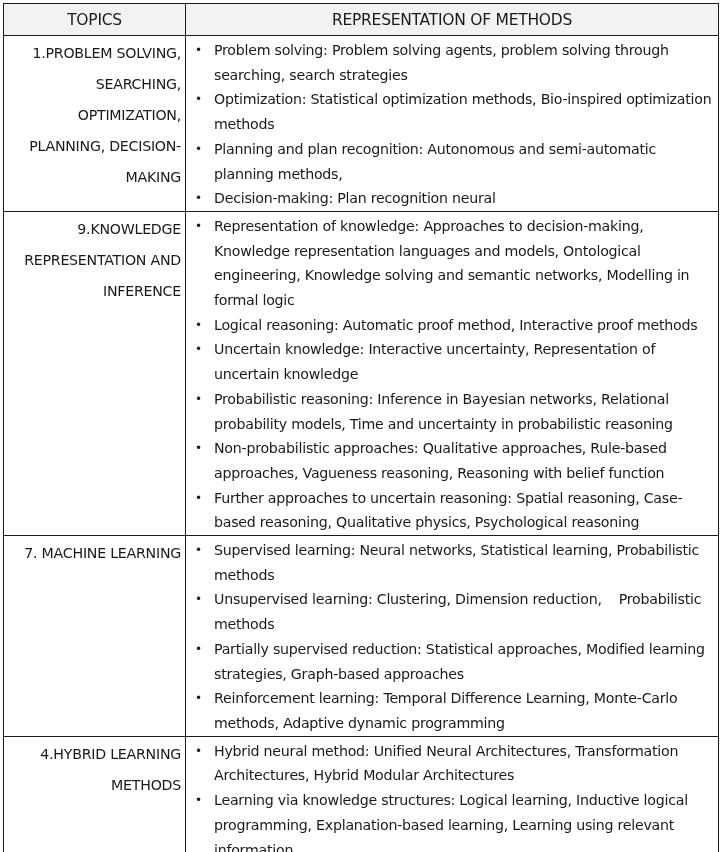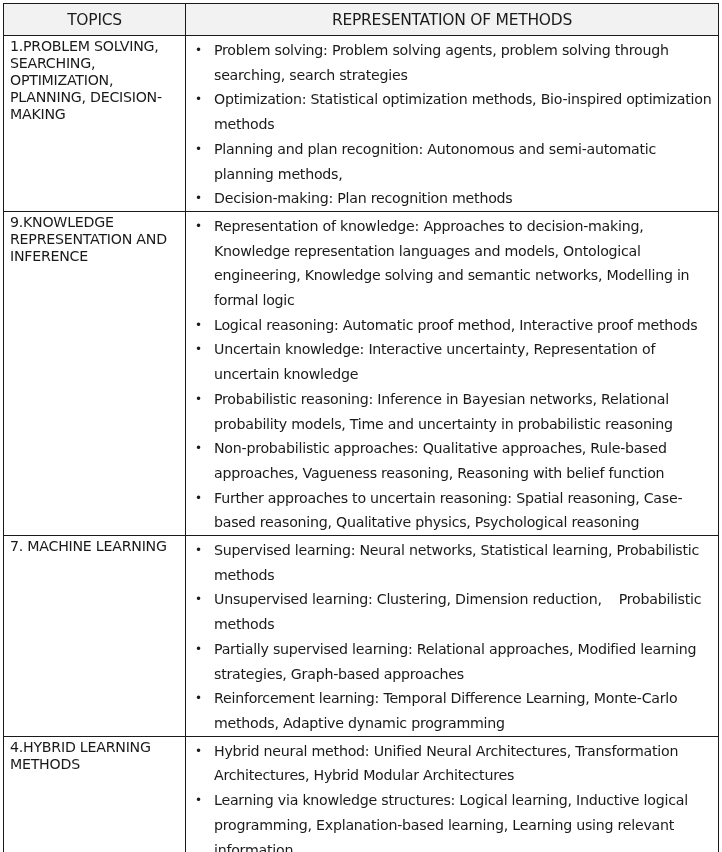--- a/index.html
+++ b/index.html
@@ -19,21 +19,22 @@
       font-weight: normal;
       font-size: 15.5px;
       height: 31px;
       padding: 0;
       text-align: center;
       vertical-align: middle;
     }
     col.c1 { width: 182px; }
     td.topic {
       padding: 2px 4px 0 6px;
-      line-height: 17px;
+      line-height: 31px;
+      text-align: right;
     }
     td.methods { padding: 2px 4px 0 6px; }
     ul { list-style: none; margin: 0; padding: 0; }
     li {
       position: relative;
       padding-left: 22px;
       line-height: 24.7px;
     }
     li .bullet {
       position: absolute; left: 3px; top: 0;
@@ -56,21 +57,21 @@
   </thead>
   <tbody>
 
     <tr>
       <td class="topic">1.PROBLEM SOLVING, SEARCHING, OPTIMIZATION, PLANNING, DECISION-MAKING</td>
       <td class="methods">
         <ul>
           <li><span class="bullet">•</span><span>Problem solving: Problem solving agents, problem solving through searching, search strategies</span></li>
           <li><span class="bullet">•</span><span>Optimization: Statistical optimization methods, Bio-inspired optimization methods</span></li>
           <li><span class="bullet">•</span><span>Planning and plan recognition: Autonomous and semi-automatic planning methods,</span></li>
-          <li><span class="bullet">•</span><span>Decision-making: Plan recognition methods</span></li>
+          <li><span class="bullet">•</span><span>Decision-making: Plan recognition neural</span></li>
         </ul>
       </td>
     </tr>
 
     <tr>
       <td class="topic">9.KNOWLEDGE REPRESENTATION AND INFERENCE</td>
       <td class="methods">
         <ul>
           <li><span class="bullet">•</span><span>Representation of knowledge: Approaches to decision-making, Knowledge representation languages and models, Ontological engineering, Knowledge solving and semantic networks, Modelling in formal logic</span></li>
           <li><span class="bullet">•</span><span>Logical reasoning: Automatic proof method, Interactive proof methods</span></li>
@@ -81,21 +82,21 @@
         </ul>
       </td>
     </tr>
 
     <tr>
       <td class="topic">7. MACHINE LEARNING</td>
       <td class="methods">
         <ul>
           <li><span class="bullet">•</span><span>Supervised learning: Neural networks, Statistical learning, Probabilistic methods</span></li>
           <li><span class="bullet">•</span><span style="white-space: pre-wrap;">Unsupervised learning: Clustering, Dimension reduction,    Probabilistic methods</span></li>
-          <li><span class="bullet">•</span><span>Partially supervised learning: Relational approaches, Modified learning strategies, Graph-based approaches</span></li>
+          <li><span class="bullet">•</span><span>Partially supervised reduction: Statistical approaches, Modified learning strategies, Graph-based approaches</span></li>
           <li><span class="bullet">•</span><span>Reinforcement learning: Temporal Difference Learning, Monte-Carlo methods, Adaptive dynamic programming</span></li>
         </ul>
       </td>
     </tr>
 
     <tr>
       <td class="topic">4.HYBRID LEARNING METHODS</td>
       <td class="methods">
         <ul>
           <li><span class="bullet">•</span><span>Hybrid neural method: Unified Neural Architectures, Transformation Architectures, Hybrid Modular Architectures</span></li>

